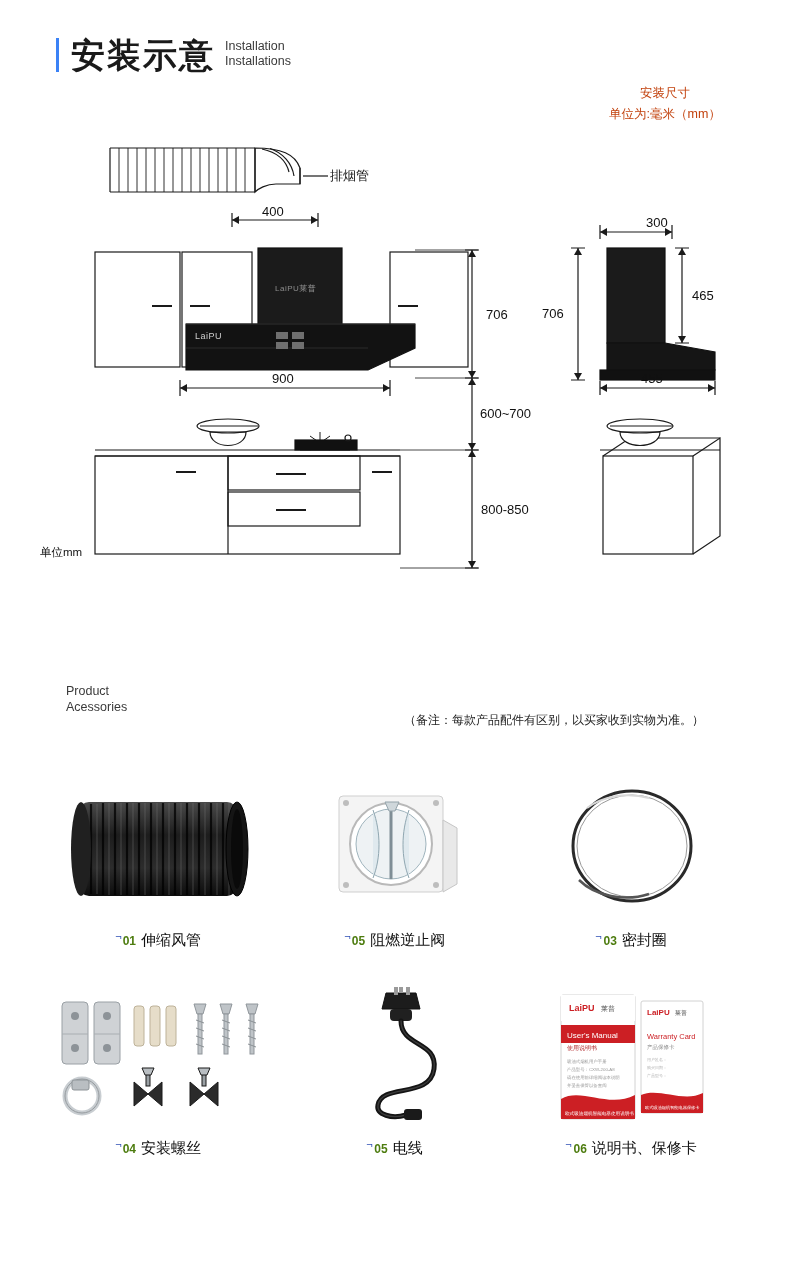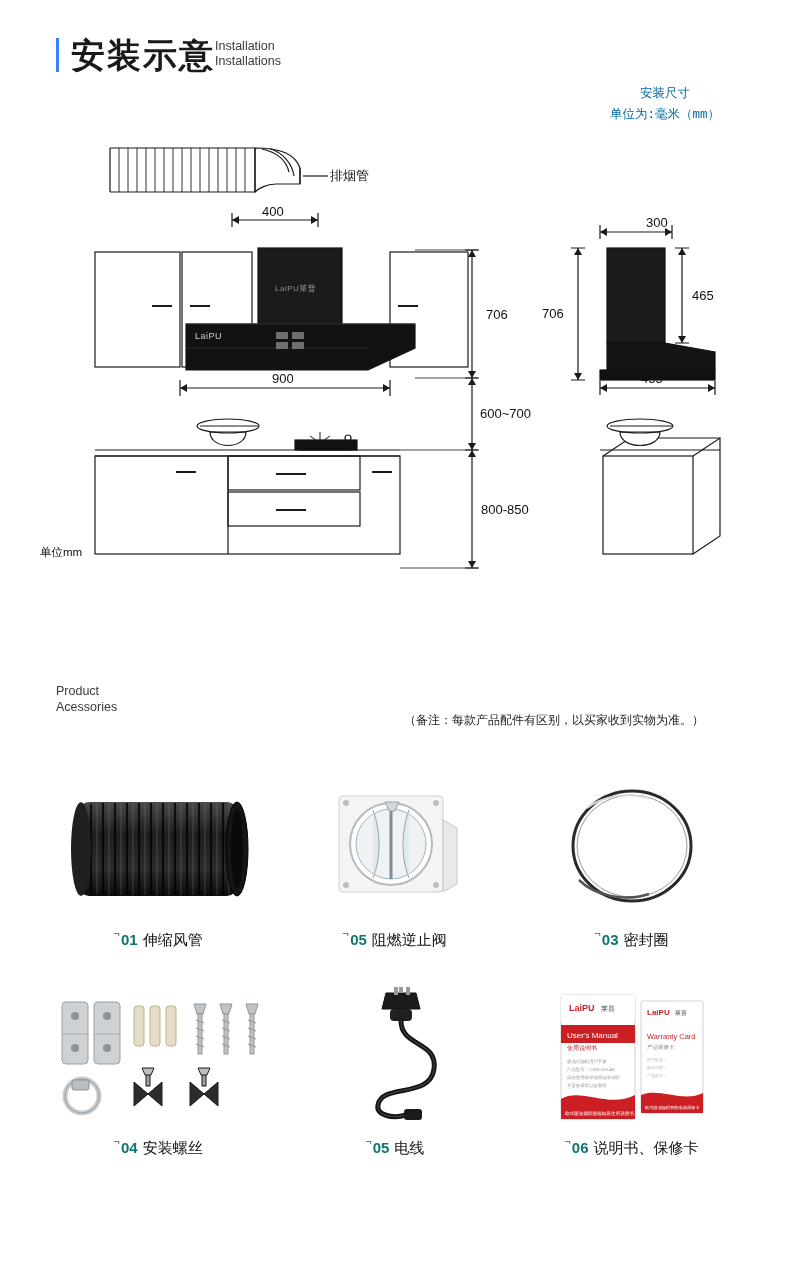--- a/index.html
+++ b/index.html
@@ -26,32 +26,32 @@
   .sec-head .cn {
     font-size: 34px;
     font-weight: bold;
     letter-spacing: 2px;
     color: #1a1a1a;
     line-height: 1;
     border-left: 3px solid #3b82f6;
     padding-left: 12px;
   }
   .sec-head .en {
+    margin-left: 10px;
     font-size: 12.5px;
     color: #3a3a3a;
     line-height: 1.25;
     padding-bottom: 2px;
     white-space: pre-line;
   }
 
   .note-right {
     position: absolute;
     font-size: 12.5px;
-    color: #0369a1;
-    font-family: Liberation Mono, monospace;
+    color: #c2410c;
   }
 
   
   .diagram {
     position: absolute;
     left: 0; top: 120px;
     width: 790px; height: 480px;
   }
   .label {
     position: absolute;
@@ -92,23 +92,23 @@
   }
   .acc-cap {
     margin-top: 12px;
     font-size: 15px;
     color: #111;
     display: flex;
     align-items: baseline;
     white-space: nowrap;
   }
   .acc-cap .num {
-    color: #0f766e;
+    color: #4d7c0f;
     font-weight: bold;
-    font-size: 15px;
+    font-size: 12px;
     margin-right: 5px;
     position: relative;
     padding-left: 7px;
   }
   .acc-cap .num::before {
     content: "⌐";
     position: absolute;
     left: -1px; top: -4px;
     font-size: 11px;
     color: #2f4fb5;

